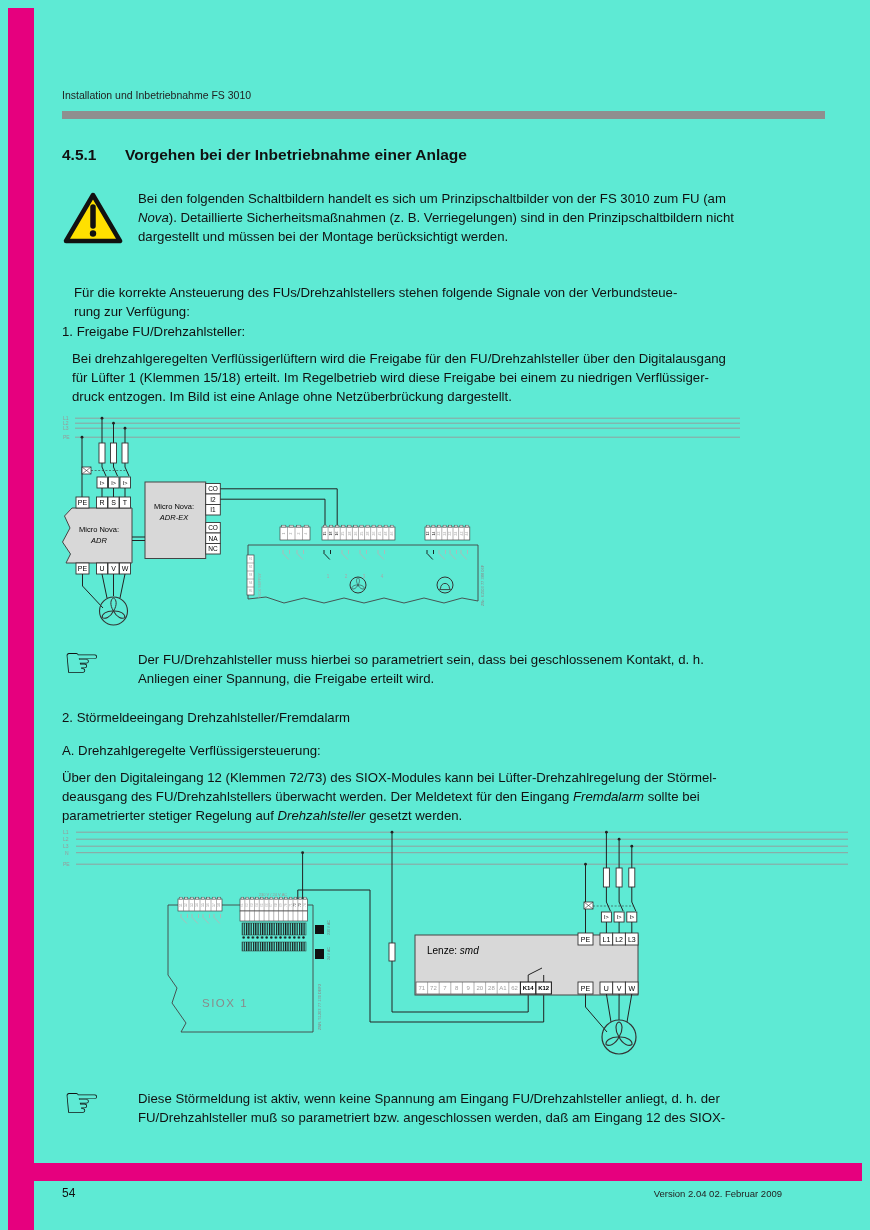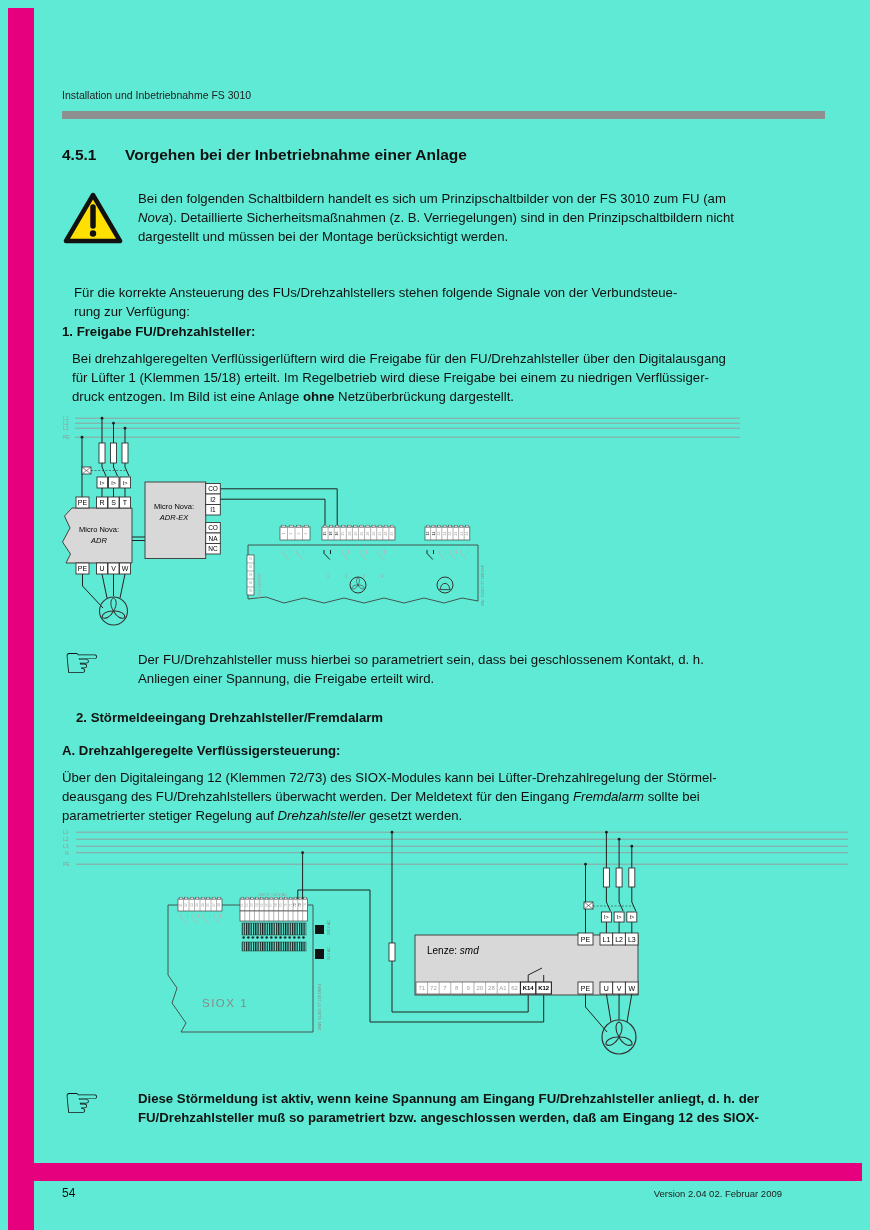--- a/index.html
+++ b/index.html
@@ -5,21 +5,21 @@
   html,body{margin:0;padding:0;background:#fff;}
   #page{position:relative;width:870px;height:1230px;background:#5eead4;overflow:hidden;
         font-family:"Liberation Sans", sans-serif;color:#111;}
   .abs{position:absolute;}
   .stripe{left:8px;top:8px;width:26px;height:1222px;}
   .rule{left:62px;top:111px;width:763px;height:8px;background:#8f8f8f;}
   .hdr{left:62px;top:89px;font-size:10.5px;color:#222;}
   .title{left:62px;top:146px;font-size:15.5px;font-weight:bold;}
   .title .num{display:inline-block;width:63px;}
   .body{font-size:13.2px;line-height:19px;color:#111;}
-  .b{font-weight:bold;}
+  .b{font-weight:normal;}
   .i{font-style:italic;}
   .hand{font-size:42px;line-height:42px;color:#111;}
   .footerbar{left:8px;top:1163px;width:854px;height:18px;}
   .pageno{left:62px;top:1186px;font-size:12px;}
   .version{left:592px;top:1188px;width:190px;font-size:9.5px;text-align:right;color:#222;}
   svg text{font-family:"Liberation Sans", sans-serif;}
 </style>
 </head>
 <body>
 
@@ -303,21 +303,21 @@
     <text transform="translate(199,183) rotate(-90)" font-size="3.8" fill="#a8a8a8">SIOX SUPPLY</text>
     <text transform="translate(421.5,191) rotate(-90)" font-size="4" fill="#8a8a8a">ZNr. 61503 77 388 06F</text>
   </svg>
 
   <div class="abs hand" style="left:63px;top:642px;">☞</div>
   <div class="abs body" style="left:138px;top:650px;width:710px;">
     <div>Der FU/Drehzahlsteller muss hierbei so parametriert sein, dass bei geschlossenem Kontakt, d. h.</div>
     <div>Anliegen einer Spannung, die Freigabe erteilt wird.</div>
   </div>
 
-  <div class="abs body b" style="left:76px;top:708px;">2. Störmeldeeingang Drehzahlsteller/Fremdalarm</div>
+  <div class="abs body b" style="left:62px;top:708px;">2. Störmeldeeingang Drehzahlsteller/Fremdalarm</div>
   <div class="abs body b" style="left:62px;top:741px;">A. Drehzahlgeregelte Verflüssigersteuerung:</div>
 
   <div class="abs body" style="left:62px;top:768px;width:790px;">
     <div>Über den Digitaleingang 12 (Klemmen 72/73) des SIOX-Modules kann bei Lüfter-Drehzahlregelung der Störmel-</div>
     <div><span>deausgang des FU/Drehzahlstellers überwacht werden. Der Meldetext für den Eingang </span><span class="i">Fremdalarm</span><span> sollte bei</span></div>
     <div><span>parametrierter stetiger Regelung auf </span><span class="i">Drehzahlsteller</span><span> gesetzt werden.</span></div>
   </div>
 
   <svg class="abs" style="left:62px;top:825px;" width="790" height="240" viewBox="0 0 790 240">
     <defs>
@@ -559,21 +559,21 @@
       <circle cx="557" cy="212" r="17" fill="none" stroke="#333" stroke-width="1.2"></circle>
       <g transform="translate(557,212) scale(1.15)">
         <path d="M0,0 C-4,-6 -3,-12 0,-13 C3,-12 4,-6 0,0 Z" fill="none" stroke="#333" stroke-width="1"></path>
         <path d="M0,0 C-4,-6 -3,-12 0,-13 C3,-12 4,-6 0,0 Z" fill="none" stroke="#333" stroke-width="1" transform="rotate(120)"></path>
         <path d="M0,0 C-4,-6 -3,-12 0,-13 C3,-12 4,-6 0,0 Z" fill="none" stroke="#333" stroke-width="1" transform="rotate(240)"></path>
       </g>
     </g>
   </svg>
 
   <div class="abs hand" style="left:63px;top:1082px;">☞</div>
-  <div class="abs body" style="left:138px;top:1089px;width:710px;font-weight:bold;">
+  <div class="abs body" style="left:138px;top:1089px;width:710px;">
     <div>Diese Störmeldung ist aktiv, wenn keine Spannung am Eingang FU/Drehzahlsteller anliegt, d. h. der</div>
     <div>FU/Drehzahlsteller muß so parametriert bzw. angeschlossen werden, daß am Eingang 12 des SIOX-</div>
   </div>
 
   <div class="abs footerbar" style="background:#e6007e;"></div>
   <div class="abs pageno">54</div>
   <div class="abs version">Version 2.04   02. Februar 2009</div>
 
 </div>
 

